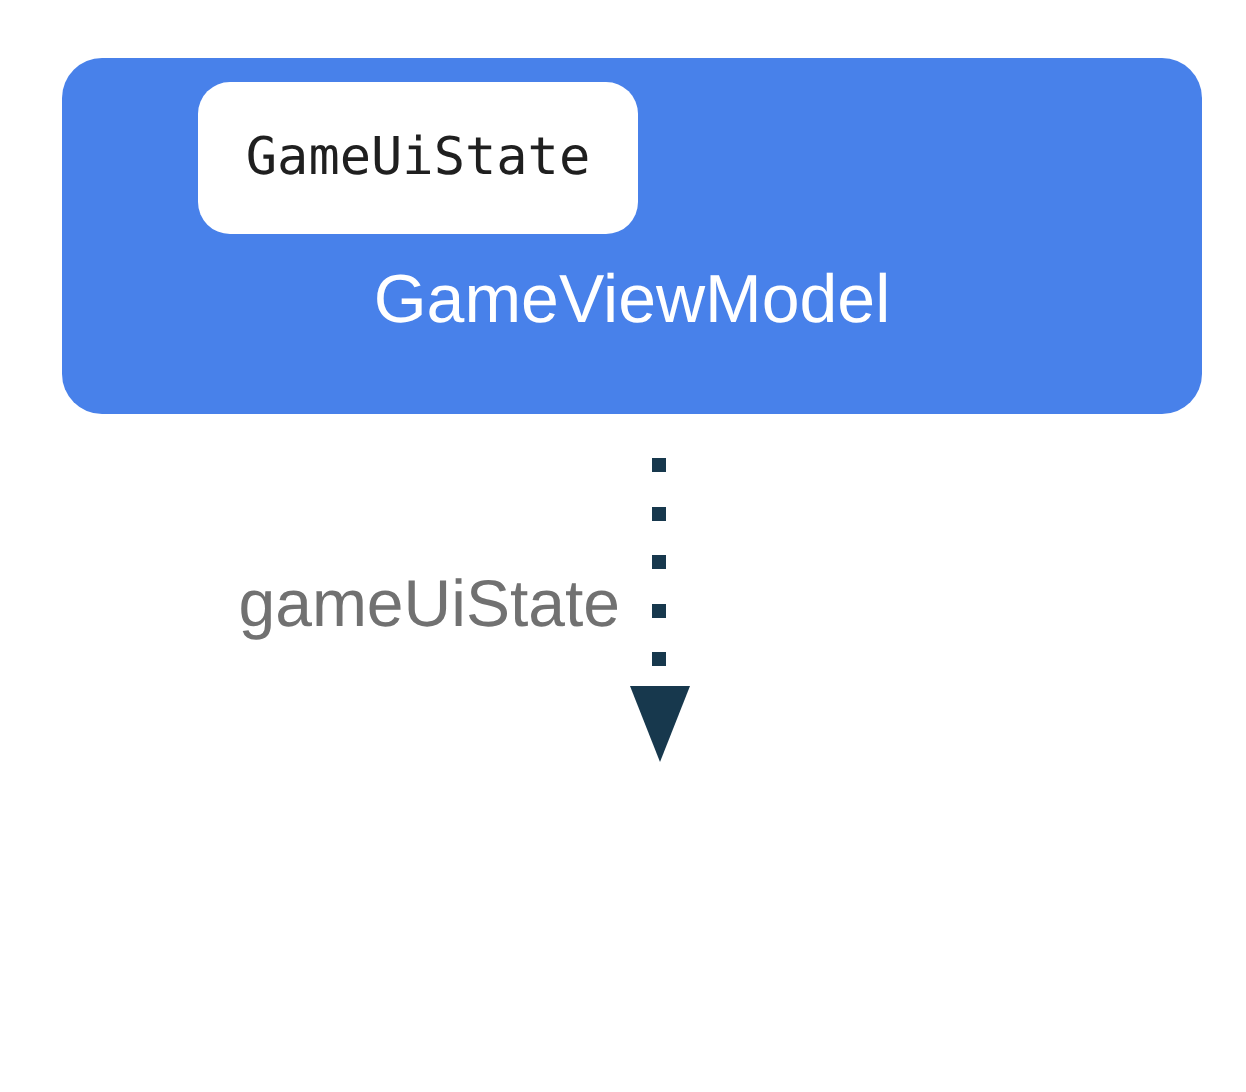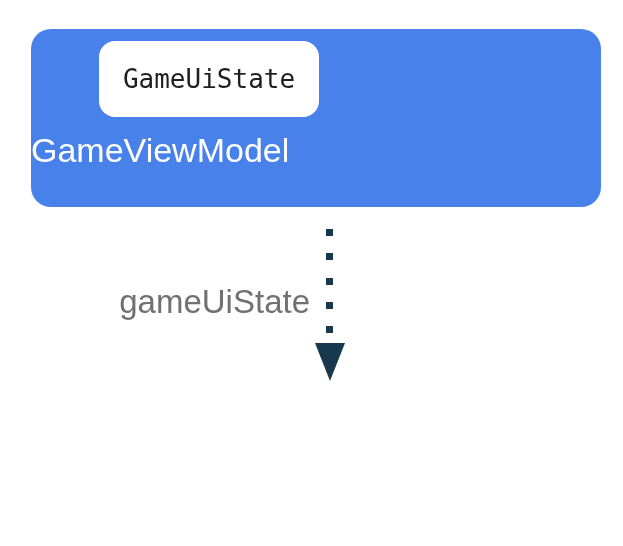--- a/index.html
+++ b/index.html
@@ -49,21 +49,21 @@
     font-family: "DejaVu Sans Mono", "Liberation Mono", monospace;
     font-size: 26px;
     color: var(--badge-text);
     white-space: nowrap;
   }
   .viewmodel-title {
     position: absolute;
     left: 0;
     top: 101px;
     width: 100%;
-    text-align: left;
+    text-align: center;
     font-size: 34px;
     line-height: 40px;
     color: var(--box-text);
     white-space: nowrap;
   }
   .dotted-line {
     position: absolute;
     left: 326px;
     top: 229px;
     width: 7px;

